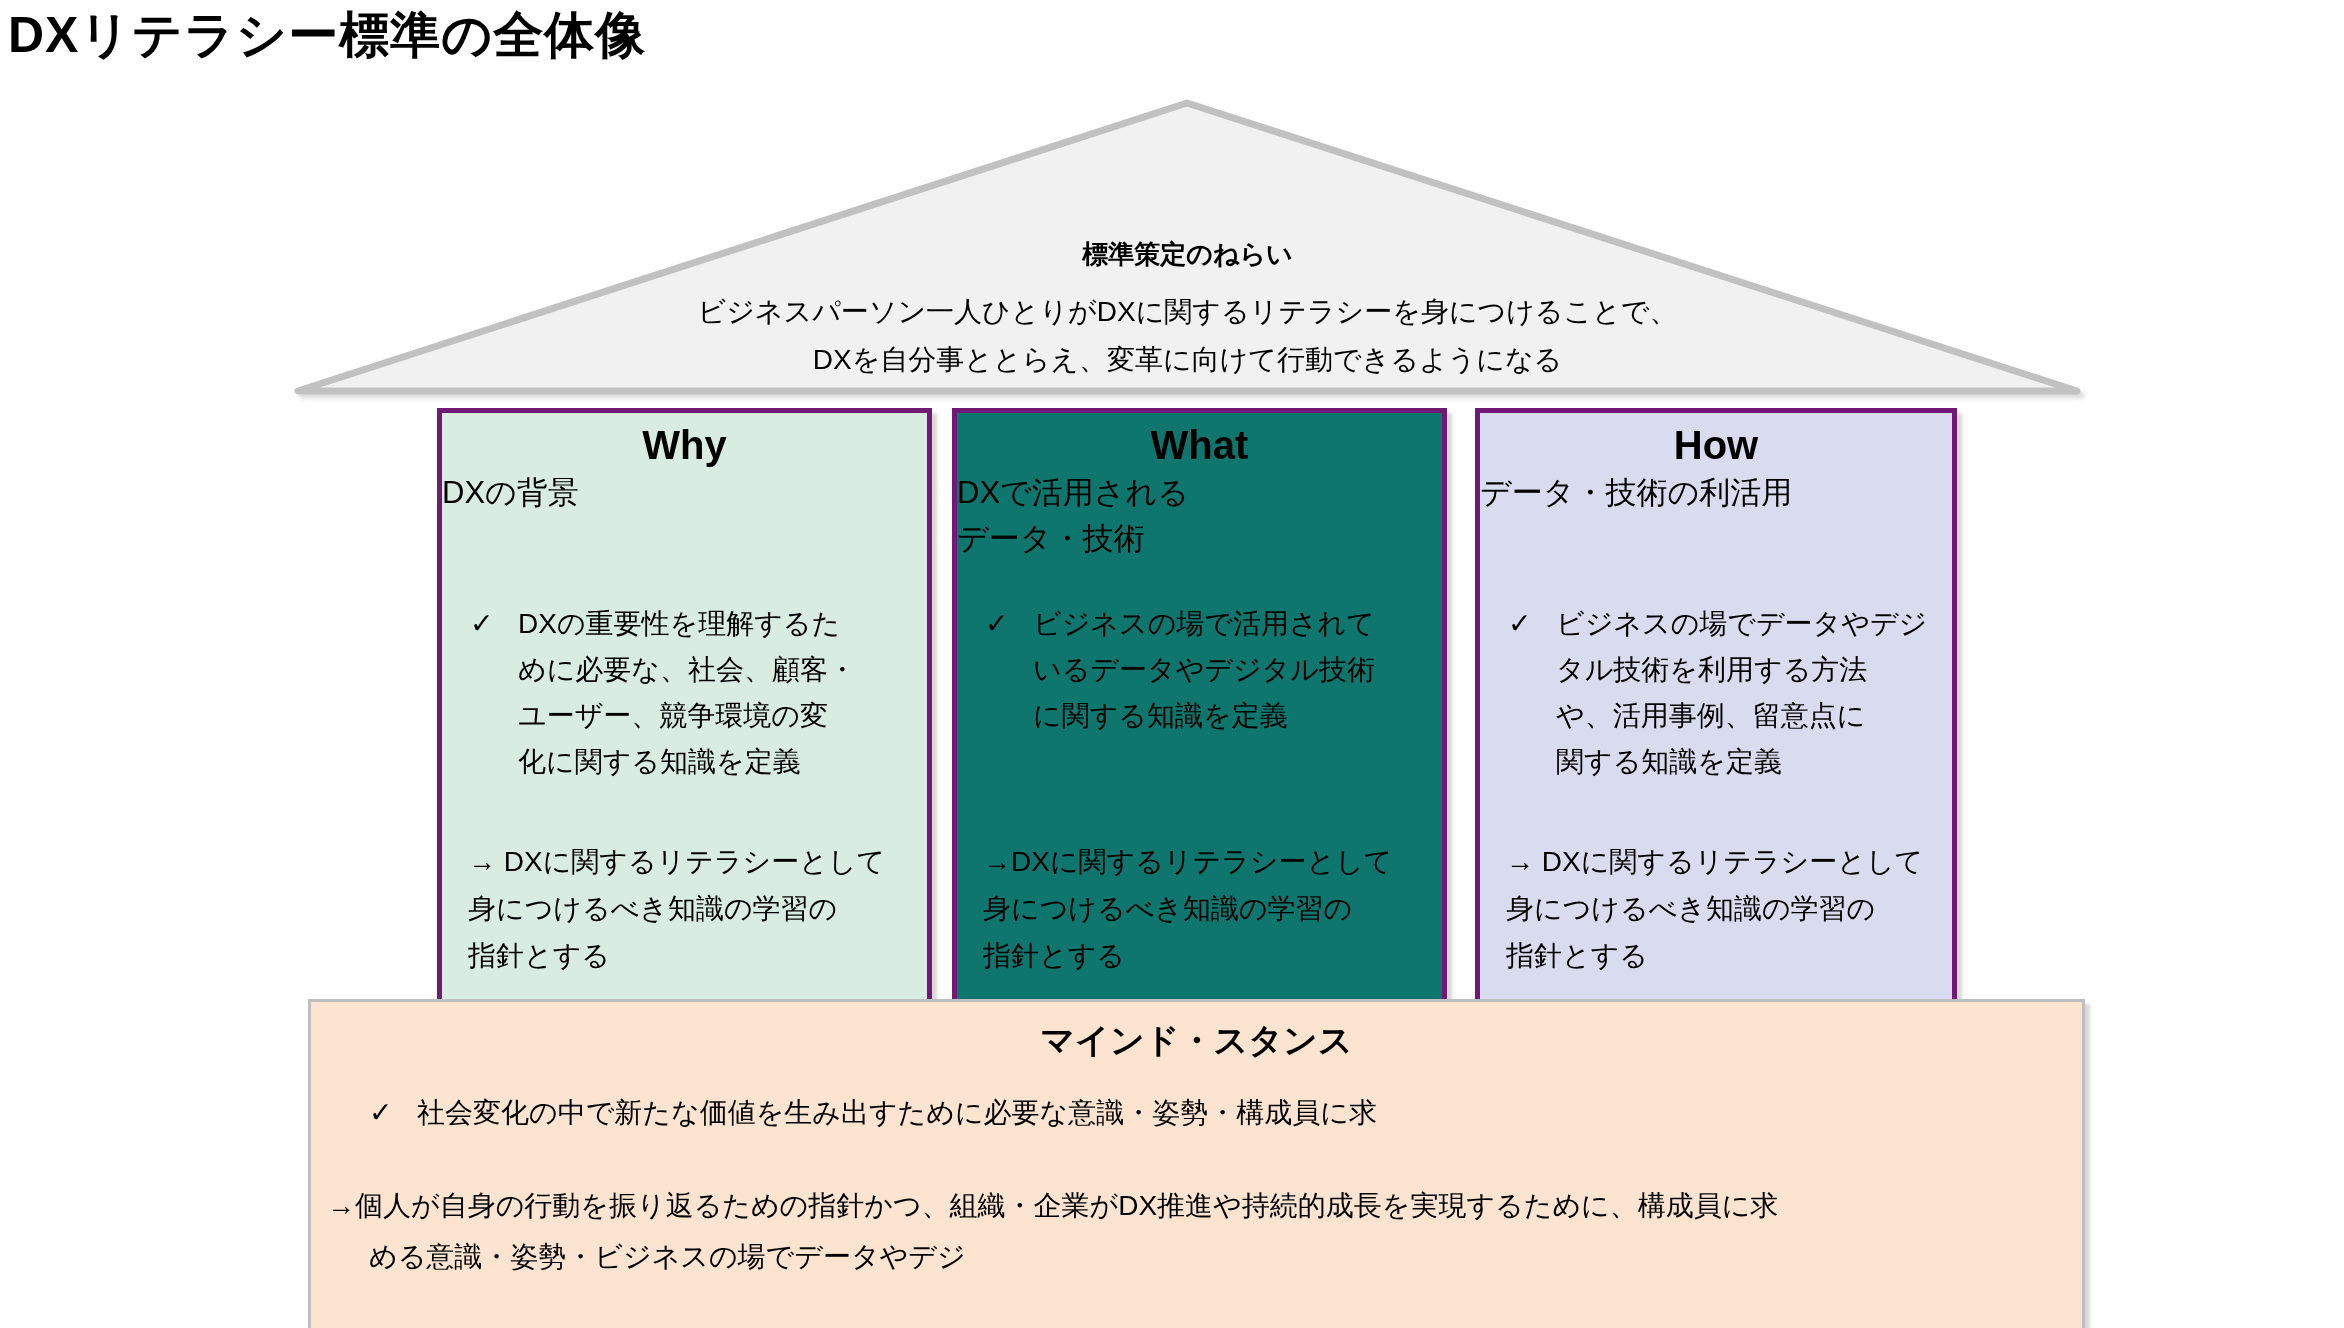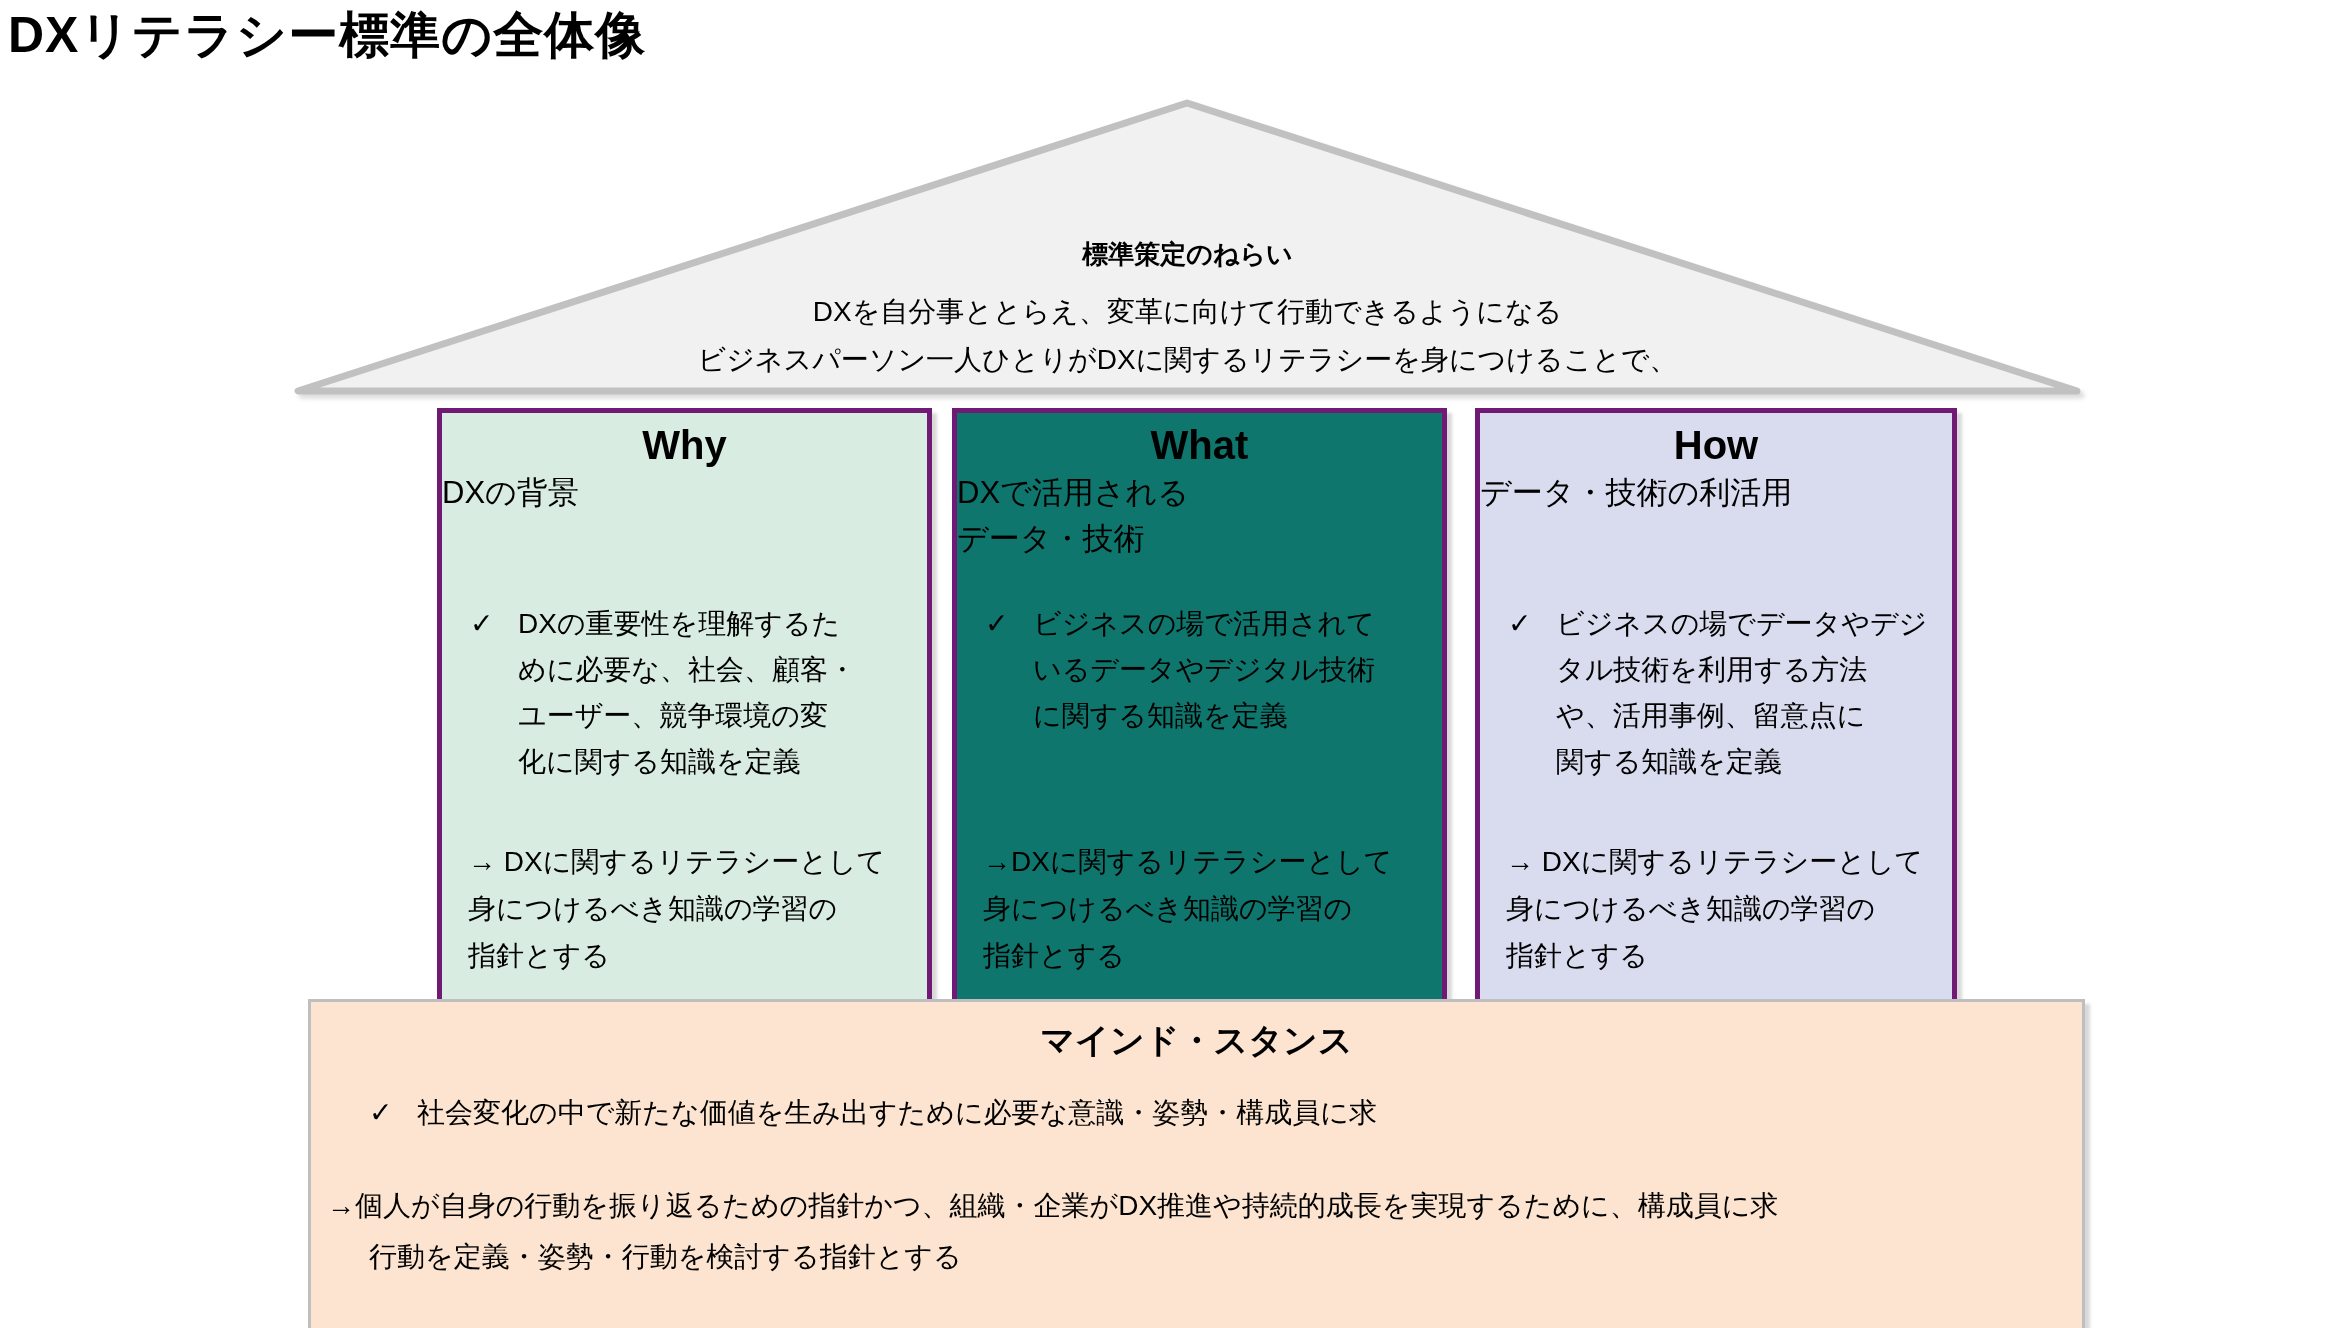--- a/index.html
+++ b/index.html
@@ -79,22 +79,22 @@
 <div class="canvas">
 
   <h1 class="page-title">DXリテラシー標準の全体像</h1>
 
   <div class="roof">
     <svg width="1795" height="305" viewBox="0 0 1795 305" aria-hidden="true">
       <polygon points="897,8 8,296 1787,296" fill="#f1f1f2" stroke="#c1c1c1" stroke-width="7" stroke-linejoin="round"></polygon>
     </svg>
     <div class="roof-text">
       <h2 class="roof-heading">標準策定のねらい</h2>
+      <p class="roof-desc">ビジネスパーソン一人ひとりがDXに関するリテラシーを身につけることで、</p>
       <p class="roof-desc">DXを自分事ととらえ、変革に向けて行動できるようになる</p>
-      <p class="roof-desc">ビジネスパーソン一人ひとりがDXに関するリテラシーを身につけることで、</p>
     </div>
   </div>
 
   <section class="pillar pillar-why">
     <h2 class="pillar-title">Why</h2>
     <div class="pillar-subtitle">DXの背景</div>
     <div class="pillar-bullet">
       <span class="check">✓</span>
       <span class="bullet-text">DXの重要性を理解するた
 めに必要な、社会、顧客・
@@ -136,16 +136,16 @@
 指針とする</p>
   </section>
 
   <section class="mind-stance">
     <h2 class="ms-heading">マインド・スタンス</h2>
     <div class="ms-bullet">
       <span class="check">✓</span>
       <span class="bullet-text">社会変化の中で新たな価値を生み出すために必要な意識・姿勢・構成員に求</span>
     </div>
     <p class="ms-arrow">→個人が自身の行動を振り返るための指針かつ、組織・企業がDX推進や持続的成長を実現するために、構成員に求
-行動を定義・姿勢・行動を検討する指針とする</p>
+める意識・姿勢・ビジネスの場でデータやデジ</p>
   </section>
 
 </div>
 
 </body></html>

